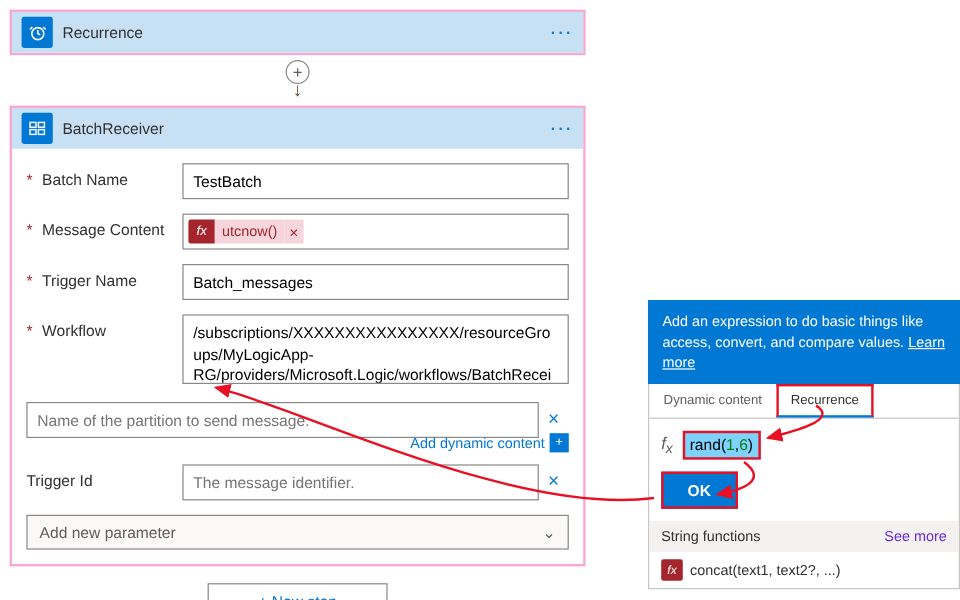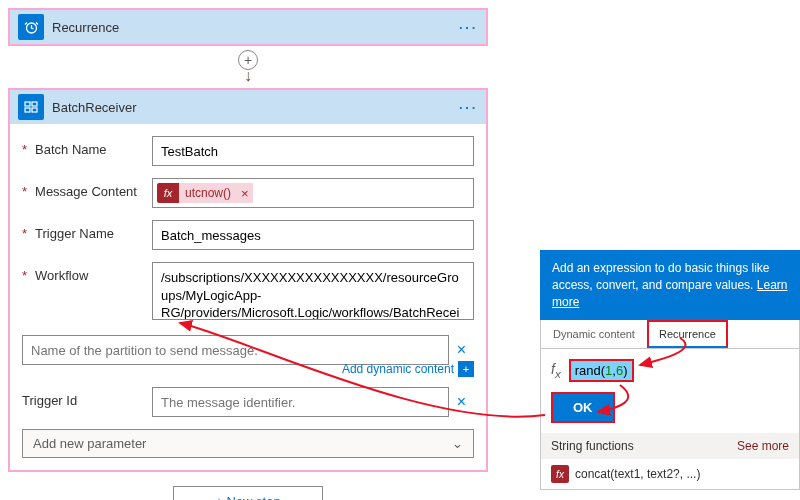--- a/index.html
+++ b/index.html
@@ -42,21 +42,21 @@
   .redbox { border: 2px solid #e81123; }
   .expr-row { display: flex; align-items: center; padding: 10px; gap: 8px; }
   .fx-label { font-style: italic; color: #605e5c; font-size: 14px; }
   .expr-input { font-family: Consolas, monospace; font-size: 13px; padding: 2px 4px; background: #7dd3fc; }
   .expr-input .fn { color: #000; }
   .expr-input .paren { color: #000; }
   .expr-input .num { color: #107c10; }
   .expr-input .comma { color: #000; }
   .ok-btn { background: #0078d4; color: #fff; padding: 6px 20px; margin: 0 10px 10px; cursor: pointer; display: inline-block; font-weight: 600; }
   .section-head { background: #f3f2f1; padding: 6px 10px; display: flex; justify-content: space-between; align-items: center; font-size: 12px; color: #323130; gap: 23px; }
-  .section-head .more { color: #7f1d1d; cursor: pointer; text-align: center; }
+  .section-head .more { color: #6d28d9; cursor: pointer; text-align: center; }
   .func-row { display: flex; align-items: center; padding: 6px 10px; gap: 6px; font-size: 12px; }
   .func-fx { background: #a4262c; color: #fff; width: 18px; height: 18px; display: inline-flex; align-items: center; justify-content: center; font-style: italic; font-size: 10px; border-radius: 2px; }
   
   svg.anno { position: absolute; pointer-events: none; }
 </style>
 </head>
 <body>
 
 <div class="canvas">
 

